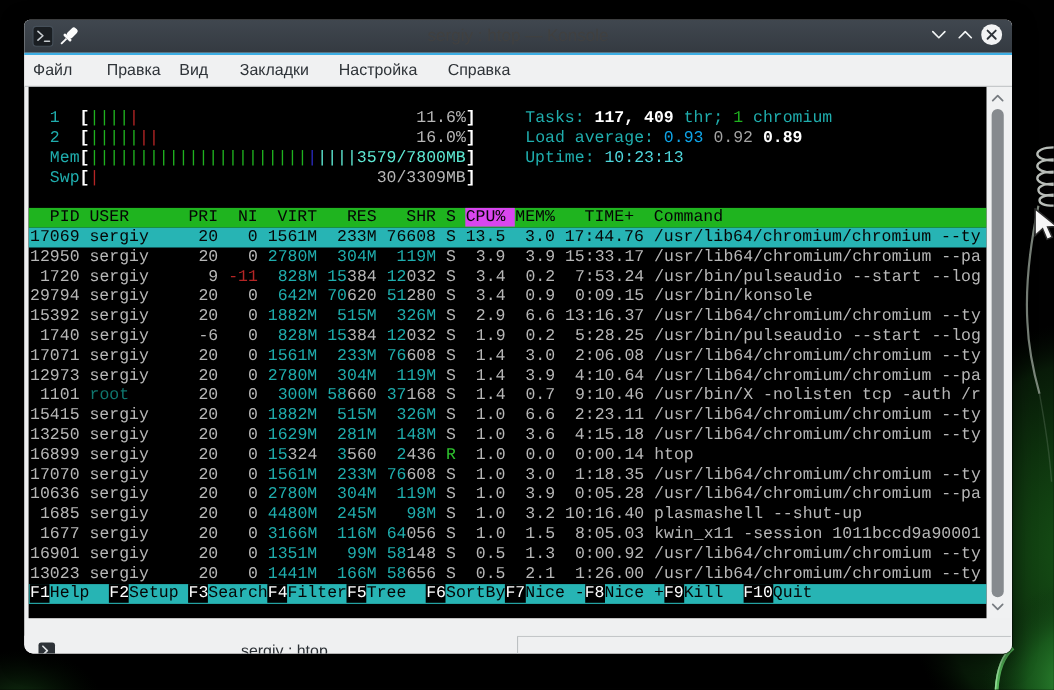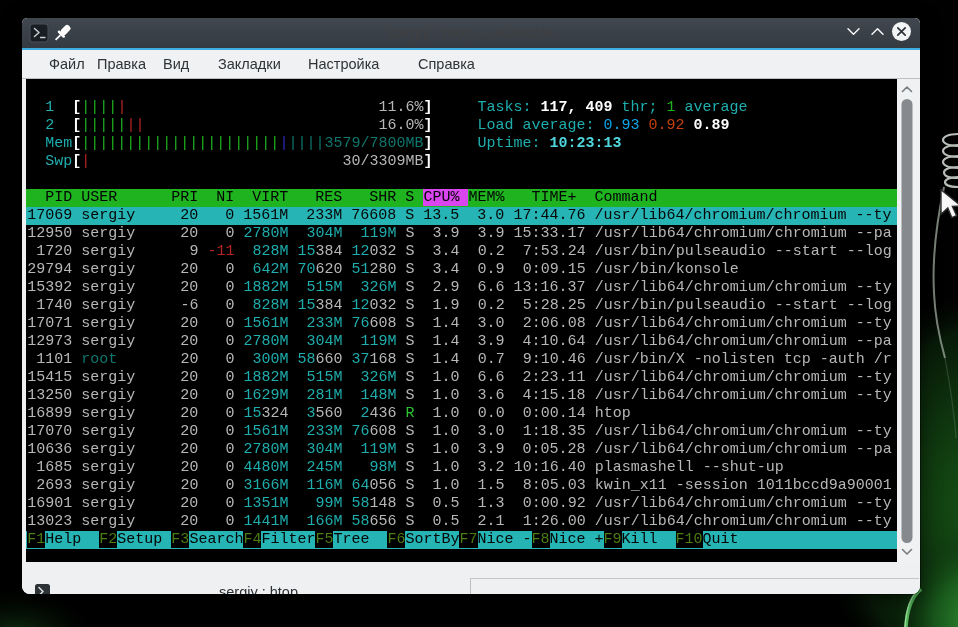--- a/index.html
+++ b/index.html
@@ -14,32 +14,32 @@
 #menubar{position:absolute;left:0;top:32px;width:100%;height:29px;background:#f0f1f2;border-bottom:1px solid #bcc0c2;box-sizing:border-box}
 #menubar span{position:absolute;top:0;height:28px;line-height:29px;font-size:14.5px;color:#2e3338}
 #term{position:absolute;left:3.5px;top:61px;width:871px;height:483px;background:#000;overflow:hidden}
 #termpre{position:absolute;left:1.8px;top:20px;margin:0;font:15px/18px "Liberation Mono",monospace;white-space:pre;color:#b7b7b7}
 .u{position:absolute;left:0;width:871px;height:18px}
 #scr{position:absolute;left:874.5px;top:61px;width:23.5px;height:483px;background:#f0f1f2}
 #tabbar{position:absolute;left:0;top:560px;width:100%;height:40px;background:#eff0f1;border-radius:0 0 8px 8px}
 .g{color:#b7b7b7}
 .gd{color:#0ea5e9}
 .w{color:#ffffff;font-weight:bold}
-.wn{color:#c2410c}
+.wn{color:#a3a3a3}
 .c{color:#1fadad}
-.cb{color:#4fd6dc;font-weight:bold}
+.cb{color:#4fd6dc;font-weight:normal}
 .gn{color:#1fb21f}
 .gnb{color:#2ec22e}
 .rd{color:#b52525}
-.or{color:#0f766e}
+.or{color:#5eead4}
 .bl{color:#2b2bc0}
 .dim{color:#0f766e}
 .k{color:#050505}
 .hc{background:#d946ef}
-.fk{color:#4d7c0f;background:#000}
+.fk{color:#ffffff;background:#000}
 </style></head>
 <body>
 <div id="stage">
 
 <svg id="wall" width="958" height="627" viewBox="0 0 958 627">
  <defs>
   <radialGradient id="glow1" cx="50%" cy="50%" r="50%">
    <stop offset="0%" stop-color="#175717"></stop>
           <stop offset="50%" stop-color="#0e330e"></stop>
    <stop offset="82%" stop-color="#081a08"></stop>
@@ -83,53 +83,53 @@
   <rect x="-4.6" y="1" width="9.2" height="2.6" rx="1.3" fill="#fcfcfc"></rect>
   <path d="M0,3.6 L0,10.5" stroke="#fcfcfc" stroke-width="1.7"></path>
  </g>
  <path d="M826,10.8 L831.5,16.3 L837,10.8" stroke="#f2f4f5" stroke-width="1.5" fill="none" stroke-linecap="round" stroke-linejoin="round"></path>
  <path d="M850,16.3 L855.5,10.8 L861,16.3" stroke="#f2f4f5" stroke-width="1.5" fill="none" stroke-linecap="round" stroke-linejoin="round"></path>
  <circle cx="879.5" cy="13.5" r="9.5" fill="#f2f3f4"></circle>
  <path d="M875.8,9.8 L883.2,17.2 M883.2,9.8 L875.8,17.2" stroke="#2d3238" stroke-width="1.7" stroke-linecap="round"></path>
 </svg>
   <div id="accent"></div>
   <div id="menubar">
-        <span style="left:27px">Файл</span>
+        <span style="left:8px">Файл</span>
         <span style="left:75px">Правка</span>
         <span style="left:141px">Вид</span>
         <span style="left:196px">Закладки</span>
         <span style="left:286px">Настройка</span>
-        <span style="left:396px">Справка</span>
+        <span style="left:385px">Справка</span>
       </div>
   <div id="term">
     <div class="u" style="top:110px;background:#1fb41f"></div>
         <div class="u" style="top:128px;background:#27b4b4"></div>
         <div class="u" style="top:452px;background:#27b4b4"></div>
-    <pre id="termpre">  <span class="c">1</span>  <span class="w">[</span><span class="gn">||||</span><span class="rd">|</span>                            <span class="g">11.6%</span><span class="w">]</span>     <span class="c">Tasks: </span><span class="w">117, 409</span><span class="c"> thr; </span><span class="gn">1</span><span class="c"> average</span>                
+    <pre id="termpre">  <span class="c">1</span>  <span class="w">[</span><span class="gn">||||</span><span class="rd">|</span>                            <span class="g">11.6%</span><span class="w">]</span>     <span class="c">Tasks: </span><span class="w">117, 409</span><span class="c"> thr; </span><span class="gn">1</span><span class="c"> chromium</span>                
   <span class="c">2</span>  <span class="w">[</span><span class="gn">|||||</span><span class="rd">||</span>                          <span class="g">16.0%</span><span class="w">]</span>     <span class="c">Load average: </span><span class="gd">0.93 </span><span class="wn">0.92 </span><span class="w">0.89</span>                  
   <span class="c">Mem</span><span class="w">[</span><span class="gn">||||||||||||||||||||||</span><span class="bl">|</span><span class="or">||||3579/7800MB</span><span class="w">]</span>     <span class="c">Uptime: </span><span class="cb">10:23:13</span>                              
   <span class="c">Swp</span><span class="w">[</span><span class="rd">|</span>                            <span class="g">30/3309MB</span><span class="w">]</span>                                                   
                                                                                                 
 <span class="k">  PID USER      PRI  NI  VIRT   RES   SHR S </span><span class="k hc">CPU% </span><span class="k">MEM%   TIME+  Command                          </span>
 <span class="k">17069 sergiy     20   0 1561M  233M 76608 S 13.5  3.0 17:44.76 /usr/lib64/chromium/chromium --ty</span>
 <span class="g">12950</span> <span class="g">sergiy</span>     <span class="g">20</span>   <span class="g">0</span> <span class="c">2780M</span>  <span class="c">304M</span>  <span class="c">119M</span> <span class="g">S</span>  <span class="g">3.9</span>  <span class="g">3.9</span> <span class="g">15:33.17</span> <span class="g">/usr/lib64/chromium/chromium --pa</span>
  <span class="g">1720</span> <span class="g">sergiy</span>      <span class="g">9</span> <span class="rd">-11</span>  <span class="c">828M</span> <span class="c">15</span><span class="g">384</span> <span class="c">12</span><span class="g">032</span> <span class="g">S</span>  <span class="g">3.4</span>  <span class="g">0.2</span>  <span class="g">7:53.24</span> <span class="g">/usr/bin/pulseaudio --start --log</span>
 <span class="g">29794</span> <span class="g">sergiy</span>     <span class="g">20</span>   <span class="g">0</span>  <span class="c">642M</span> <span class="c">70</span><span class="g">620</span> <span class="c">51</span><span class="g">280</span> <span class="g">S</span>  <span class="g">3.4</span>  <span class="g">0.9</span>  <span class="g">0:09.15</span> <span class="g">/usr/bin/konsole</span>                 
 <span class="g">15392</span> <span class="g">sergiy</span>     <span class="g">20</span>   <span class="g">0</span> <span class="c">1882M</span>  <span class="c">515M</span>  <span class="c">326M</span> <span class="g">S</span>  <span class="g">2.9</span>  <span class="g">6.6</span> <span class="g">13:16.37</span> <span class="g">/usr/lib64/chromium/chromium --ty</span>
  <span class="g">1740</span> <span class="g">sergiy</span>     <span class="g">-6</span>   <span class="g">0</span>  <span class="c">828M</span> <span class="c">15</span><span class="g">384</span> <span class="c">12</span><span class="g">032</span> <span class="g">S</span>  <span class="g">1.9</span>  <span class="g">0.2</span>  <span class="g">5:28.25</span> <span class="g">/usr/bin/pulseaudio --start --log</span>
 <span class="g">17071</span> <span class="g">sergiy</span>     <span class="g">20</span>   <span class="g">0</span> <span class="c">1561M</span>  <span class="c">233M</span> <span class="c">76</span><span class="g">608</span> <span class="g">S</span>  <span class="g">1.4</span>  <span class="g">3.0</span>  <span class="g">2:06.08</span> <span class="g">/usr/lib64/chromium/chromium --ty</span>
 <span class="g">12973</span> <span class="g">sergiy</span>     <span class="g">20</span>   <span class="g">0</span> <span class="c">2780M</span>  <span class="c">304M</span>  <span class="c">119M</span> <span class="g">S</span>  <span class="g">1.4</span>  <span class="g">3.9</span>  <span class="g">4:10.64</span> <span class="g">/usr/lib64/chromium/chromium --pa</span>
  <span class="g">1101</span> <span class="dim">root</span>       <span class="g">20</span>   <span class="g">0</span>  <span class="c">300M</span> <span class="c">58</span><span class="g">660</span> <span class="c">37</span><span class="g">168</span> <span class="g">S</span>  <span class="g">1.4</span>  <span class="g">0.7</span>  <span class="g">9:10.46</span> <span class="g">/usr/bin/X -nolisten tcp -auth /r</span>
 <span class="g">15415</span> <span class="g">sergiy</span>     <span class="g">20</span>   <span class="g">0</span> <span class="c">1882M</span>  <span class="c">515M</span>  <span class="c">326M</span> <span class="g">S</span>  <span class="g">1.0</span>  <span class="g">6.6</span>  <span class="g">2:23.11</span> <span class="g">/usr/lib64/chromium/chromium --ty</span>
 <span class="g">13250</span> <span class="g">sergiy</span>     <span class="g">20</span>   <span class="g">0</span> <span class="c">1629M</span>  <span class="c">281M</span>  <span class="c">148M</span> <span class="g">S</span>  <span class="g">1.0</span>  <span class="g">3.6</span>  <span class="g">4:15.18</span> <span class="g">/usr/lib64/chromium/chromium --ty</span>
 <span class="g">16899</span> <span class="g">sergiy</span>     <span class="g">20</span>   <span class="g">0</span> <span class="c">15</span><span class="g">324</span>  <span class="c">3</span><span class="g">560</span>  <span class="c">2</span><span class="g">436</span> <span class="gnb">R</span>  <span class="g">1.0</span>  <span class="g">0.0</span>  <span class="g">0:00.14</span> <span class="g">htop</span>                             
 <span class="g">17070</span> <span class="g">sergiy</span>     <span class="g">20</span>   <span class="g">0</span> <span class="c">1561M</span>  <span class="c">233M</span> <span class="c">76</span><span class="g">608</span> <span class="g">S</span>  <span class="g">1.0</span>  <span class="g">3.0</span>  <span class="g">1:18.35</span> <span class="g">/usr/lib64/chromium/chromium --ty</span>
 <span class="g">10636</span> <span class="g">sergiy</span>     <span class="g">20</span>   <span class="g">0</span> <span class="c">2780M</span>  <span class="c">304M</span>  <span class="c">119M</span> <span class="g">S</span>  <span class="g">1.0</span>  <span class="g">3.9</span>  <span class="g">0:05.28</span> <span class="g">/usr/lib64/chromium/chromium --pa</span>
  <span class="g">1685</span> <span class="g">sergiy</span>     <span class="g">20</span>   <span class="g">0</span> <span class="c">4480M</span>  <span class="c">245M</span>   <span class="c">98M</span> <span class="g">S</span>  <span class="g">1.0</span>  <span class="g">3.2</span> <span class="g">10:16.40</span> <span class="g">plasmashell --shut-up</span>            
- <span class="g">2693</span> <span class="g">sergiy</span>     <span class="g">20</span>   <span class="g">0</span> <span class="c">3166M</span>  <span class="c">116M</span> <span class="c">64</span><span class="g">056</span> <span class="g">S</span>  <span class="g">1.0</span>  <span class="g">1.5</span>  <span class="g">8:05.03</span> <span class="g">kwin_x11 -session 1011bccd9a90001</span>
+ <span class="g">1677</span> <span class="g">sergiy</span>     <span class="g">20</span>   <span class="g">0</span> <span class="c">3166M</span>  <span class="c">116M</span> <span class="c">64</span><span class="g">056</span> <span class="g">S</span>  <span class="g">1.0</span>  <span class="g">1.5</span>  <span class="g">8:05.03</span> <span class="g">kwin_x11 -session 1011bccd9a90001</span>
 <span class="g">16901</span> <span class="g">sergiy</span>     <span class="g">20</span>   <span class="g">0</span> <span class="c">1351M</span>   <span class="c">99M</span> <span class="c">58</span><span class="g">148</span> <span class="g">S</span>  <span class="g">0.5</span>  <span class="g">1.3</span>  <span class="g">0:00.92</span> <span class="g">/usr/lib64/chromium/chromium --ty</span>
 <span class="g">13023</span> <span class="g">sergiy</span>     <span class="g">20</span>   <span class="g">0</span> <span class="c">1441M</span>  <span class="c">166M</span> <span class="c">58</span><span class="g">656</span> <span class="g">S</span>  <span class="g">0.5</span>  <span class="g">2.1</span>  <span class="g">1:26.00</span> <span class="g">/usr/lib64/chromium/chromium --ty</span>
 <span class="fk">F1</span><span class="k">Help  </span><span class="fk">F2</span><span class="k">Setup </span><span class="fk">F3</span><span class="k">Search</span><span class="fk">F4</span><span class="k">Filter</span><span class="fk">F5</span><span class="k">Tree  </span><span class="fk">F6</span><span class="k">SortBy</span><span class="fk">F7</span><span class="k">Nice -</span><span class="fk">F8</span><span class="k">Nice +</span><span class="fk">F9</span><span class="k">Kill  </span><span class="fk">F10</span><span class="k">Quit                 </span></pre>
   </div>
   <div id="scr">
         <svg width="24" height="483" viewBox="0 0 24 483" style="position:absolute;left:0;top:0">
  <path d="M5.5,12.5 L10,8 L14.5,12.5" stroke="#777c81" stroke-width="1.6" fill="none" stroke-linecap="round" stroke-linejoin="round"></path>
  <rect x="4.5" y="20" width="11" height="444" rx="5.5" fill="#868a8e"></rect>
  <path d="M5.5,470.5 L10,475 L14.5,470.5" stroke="#777c81" stroke-width="1.6" fill="none" stroke-linecap="round" stroke-linejoin="round"></path>
 </svg>

